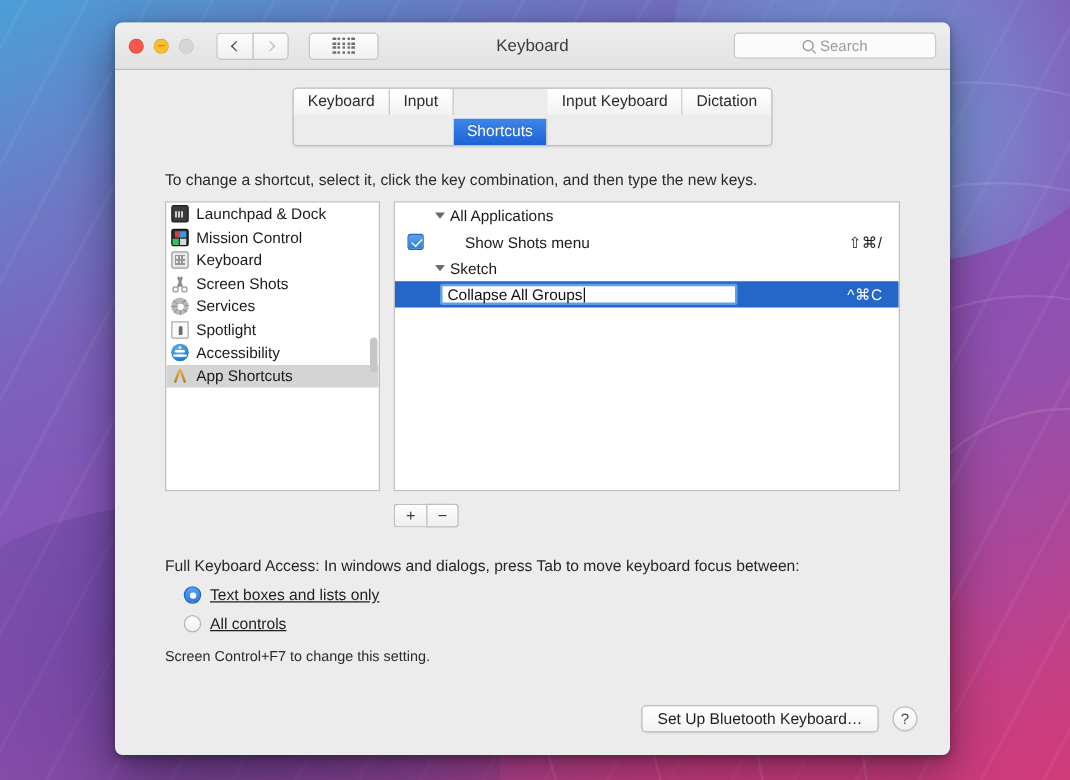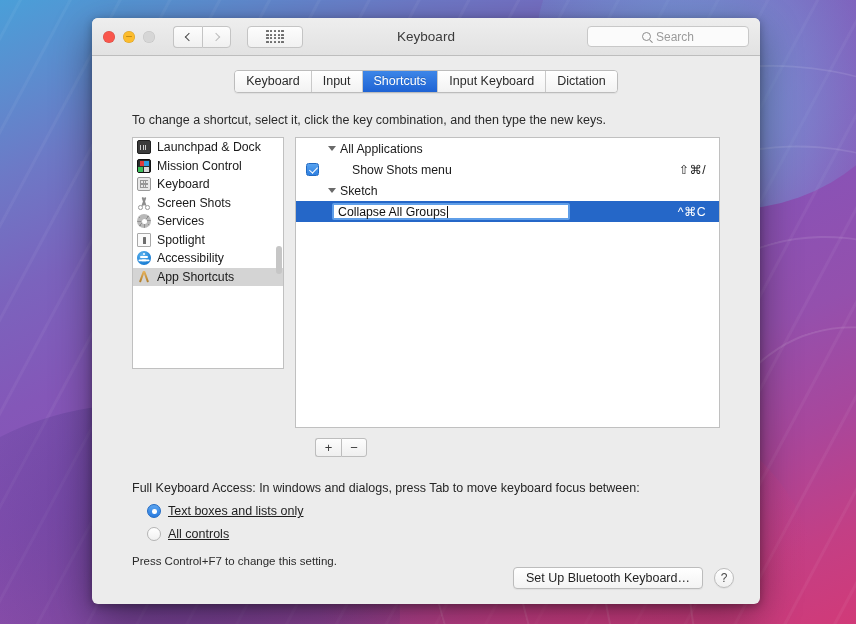--- a/index.html
+++ b/index.html
@@ -175,32 +175,33 @@
     font-size: 12.5px; color: #2b2b2b;
     background: linear-gradient(180deg,#ffffff 0%, #f2f2f2 100%);
     border-right: 1px solid #c9c9c9;
     white-space: nowrap;
   }
   .tab:last-child { border-right: none; }
   .tab.sel {
     background: linear-gradient(180deg,#3d86e8 0%, #1e63d4 100%);
     color: #fff;
     text-shadow: 0 -1px 0 rgba(0,0,0,.18);
+    margin-top: 24px;
   }
 
   .hint {
     font-size: 12.5px; color: #2a2a2a;
     margin: 20px 0 10px 40px;
   }
 
   .panes { display: flex; margin: 0 40px; gap: 11px; }
 
   
   .srcbox {
-    width: 152px; height: 232px;
+    width: 172px; height: 232px;
     background: #fff;
     border: 1px solid #c0c0c0;
     position: relative;
     overflow: hidden;
   }
   .srcrow {
     height: 18.5px;
     display: flex; align-items: center;
     padding-left: 4px;
     gap: 6px;
@@ -291,21 +292,21 @@
   .ic-appsc::before { transform: rotate(20deg); transform-origin: top center; }
   .ic-appsc::after  { transform: rotate(-20deg); transform-origin: top center; }
 
   .src-scroll {
     position:absolute; right:1.5px; top:108px;
     width:6px; height:28px; background:#c6c6c6; border-radius:3px;
   }
 
   
   .shbox {
-    flex: 1; height: 291px;
+    flex: 1; height: 232px;
     background: #fff;
     border: 1px solid #c0c0c0;
     overflow: hidden;
   }
   .shrow {
     height: 21px;
     display: flex; align-items: center;
     font-size: 12.3px; color: #1a1a1a;
     position: relative;
   }
@@ -570,21 +571,21 @@
         <div class="radio-row">
           <span class="radio on"></span>
           <span class="radio-label">Text boxes and lists only</span>
         </div>
 
         <div class="radio-row">
           <span class="radio"></span>
           <span class="radio-label">All controls</span>
         </div>
 
-        <div class="fka-note">Press Control+F7 to change this setting.</div>
+        <div class="fka-note">Screen Control+F7 to change this setting.</div>
       </div>
 
       <div class="footer">
         <div class="btn-bt">Set Up Bluetooth Keyboard…</div>
         <div class="btn-help">?</div>
       </div>
 
     </div>
   </div>
 </div>

